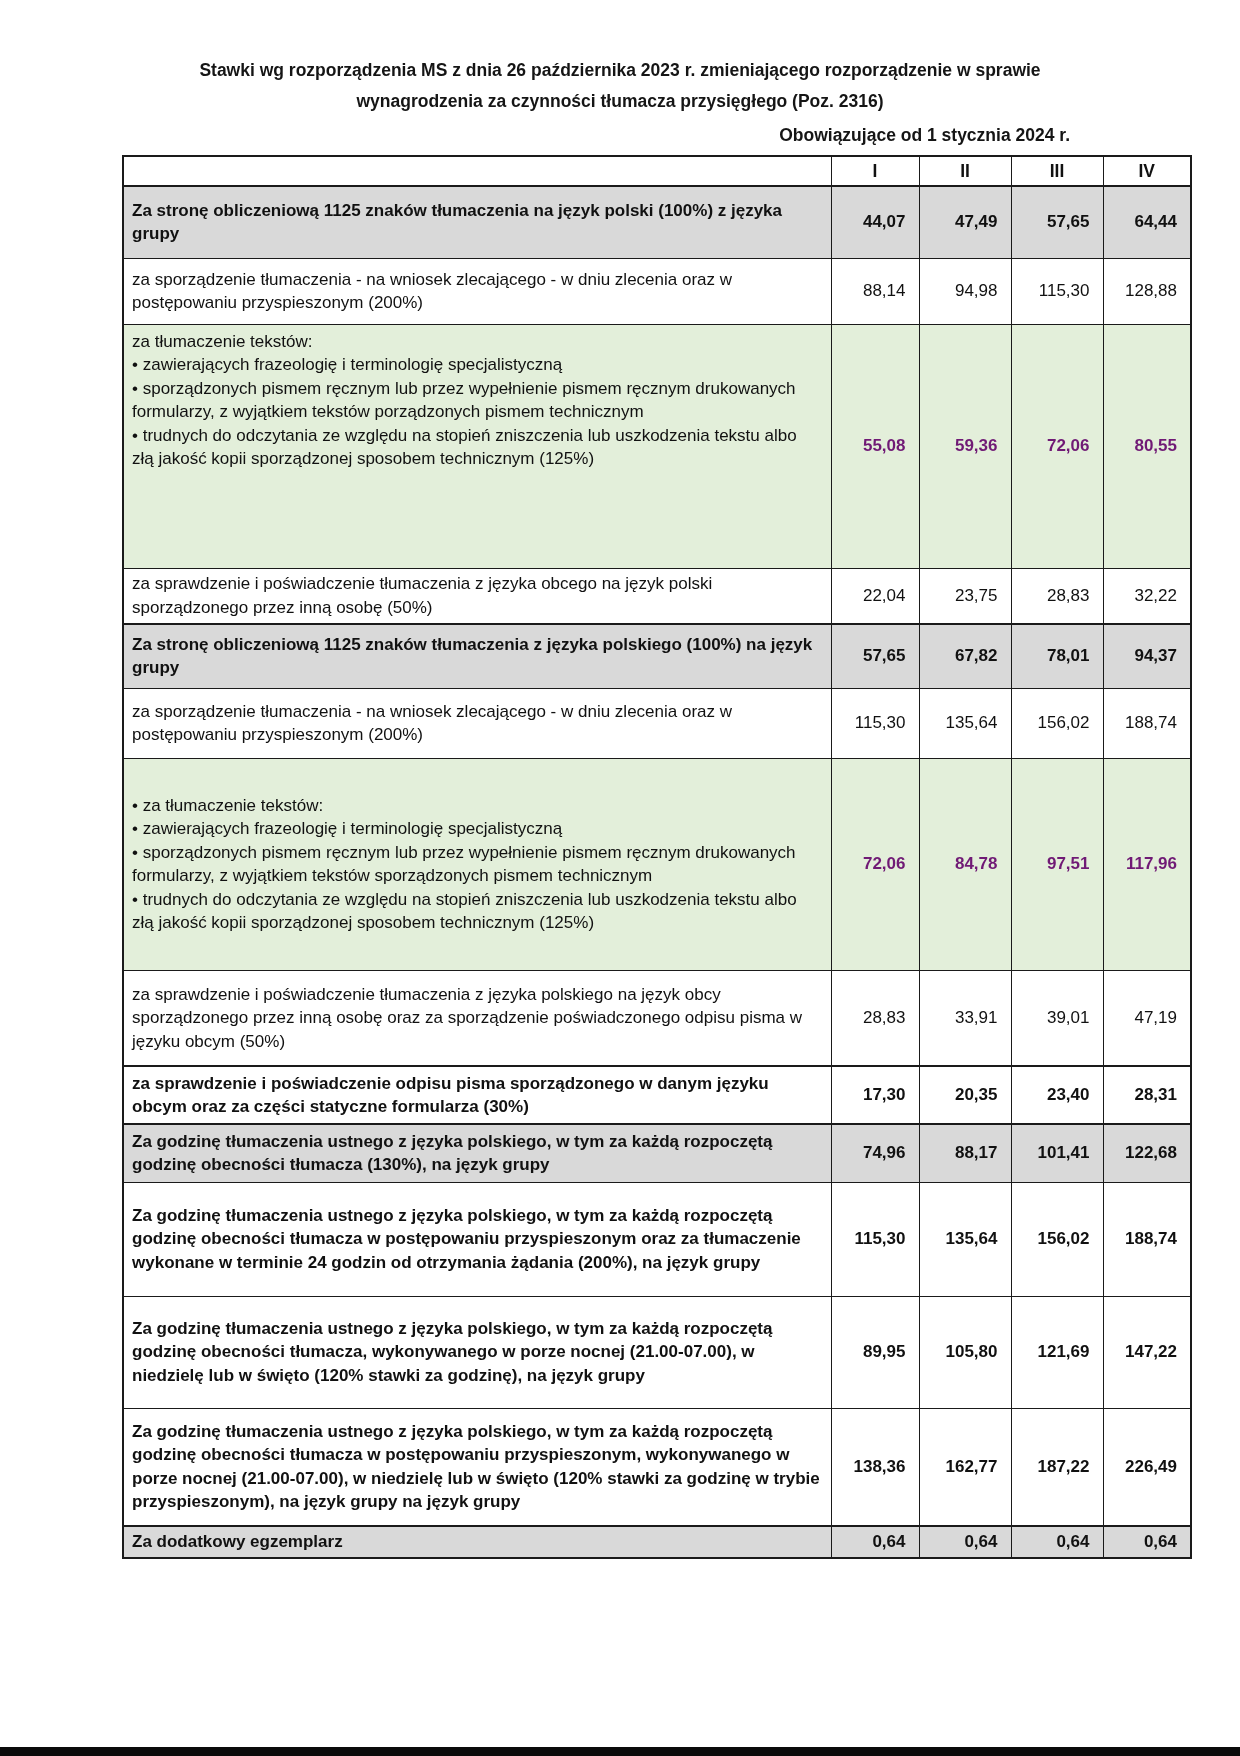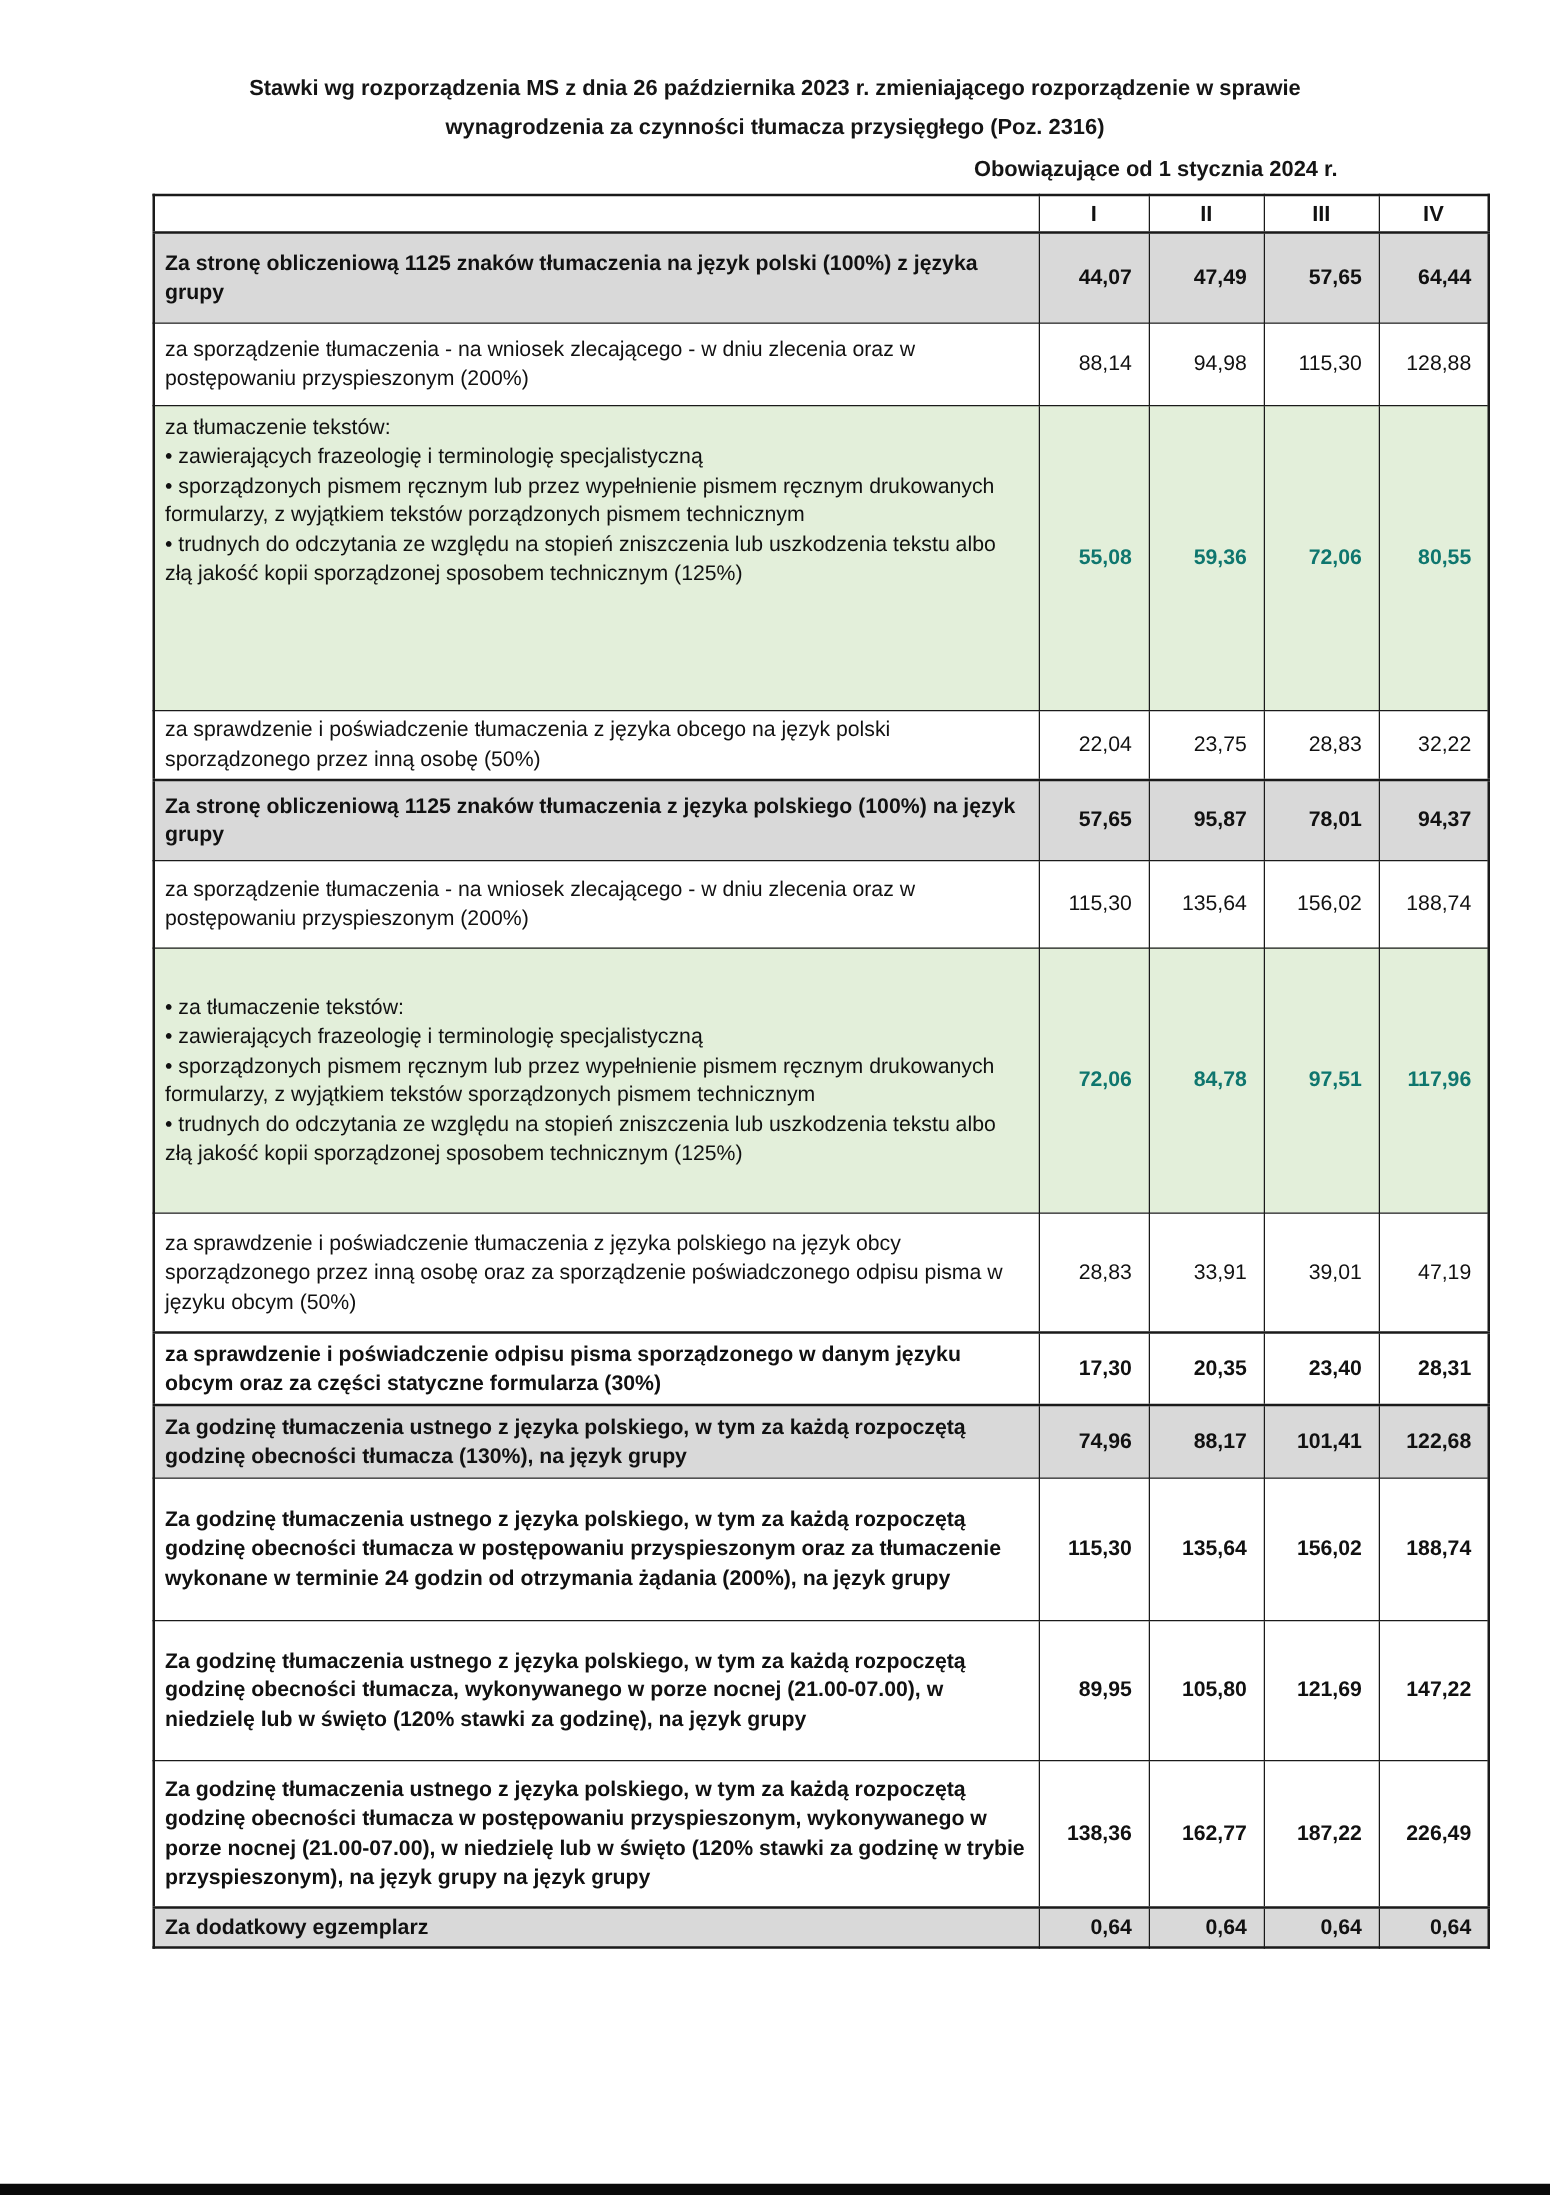--- a/index.html
+++ b/index.html
@@ -50,21 +50,21 @@
     white-space:pre-line;text-align:left;
   }
   td.value-cell{
     text-align:right;padding-right:13px;
   }
 
   tr.gray td{background:#d9d9d9;}
   tr.gray td.label-cell, tr.gray td.value-cell{font-weight:bold;}
   tr.bold td.label-cell, tr.bold td.value-cell{font-weight:bold;}
   tr.green td{background:#e3efda;}
-  tr.green td.value-cell{font-weight:bold;color:#0f766e;text-align:right;}
+  tr.green td.value-cell{font-weight:bold;color:#701a75;text-align:right;}
 
   
   tbody tr:nth-child(1){height:72px;}
   tbody tr:nth-child(2){height:66px;}
   tbody tr:nth-child(3){height:244px;}
   tbody tr:nth-child(4){height:56px;}
   tbody tr:nth-child(5){height:64px;}
   tbody tr:nth-child(6){height:70px;}
   tbody tr:nth-child(7){height:212px;}
   tbody tr:nth-child(8){height:96px;padding-left:17px;}
@@ -144,21 +144,21 @@
         <tr class="plain">
           <td class="label-cell">za sprawdzenie i poświadczenie tłumaczenia z języka obcego na język polski sporządzonego przez inną osobę (50%)</td>
           <td class="value-cell">22,04</td>
           <td class="value-cell">23,75</td>
           <td class="value-cell">28,83</td>
           <td class="value-cell">32,22</td>
         </tr>
         <tr class="gray">
           <td class="label-cell">Za stronę obliczeniową 1125 znaków tłumaczenia z języka polskiego (100%) na język grupy</td>
           <td class="value-cell">57,65</td>
-          <td class="value-cell">95,87</td>
+          <td class="value-cell">67,82</td>
           <td class="value-cell">78,01</td>
           <td class="value-cell">94,37</td>
         </tr>
         <tr class="plain">
           <td class="label-cell">za sporządzenie tłumaczenia - na wniosek zlecającego - w dniu zlecenia oraz w postępowaniu przyspieszonym (200%)</td>
           <td class="value-cell">115,30</td>
           <td class="value-cell">135,64</td>
           <td class="value-cell">156,02</td>
           <td class="value-cell">188,74</td>
         </tr>

